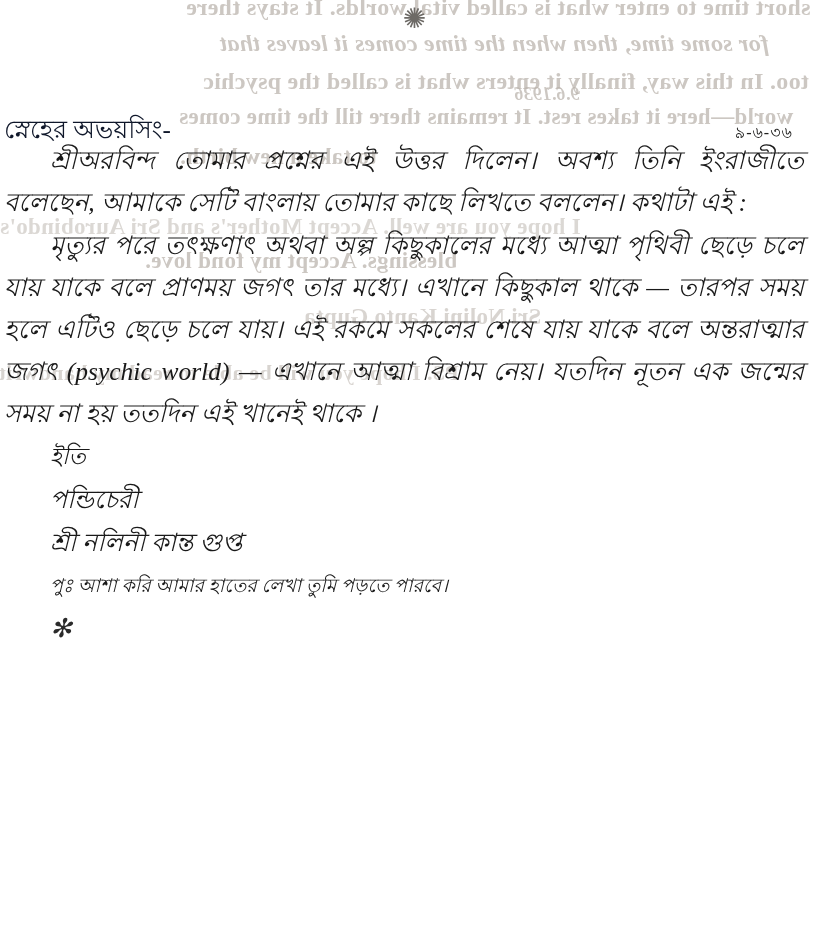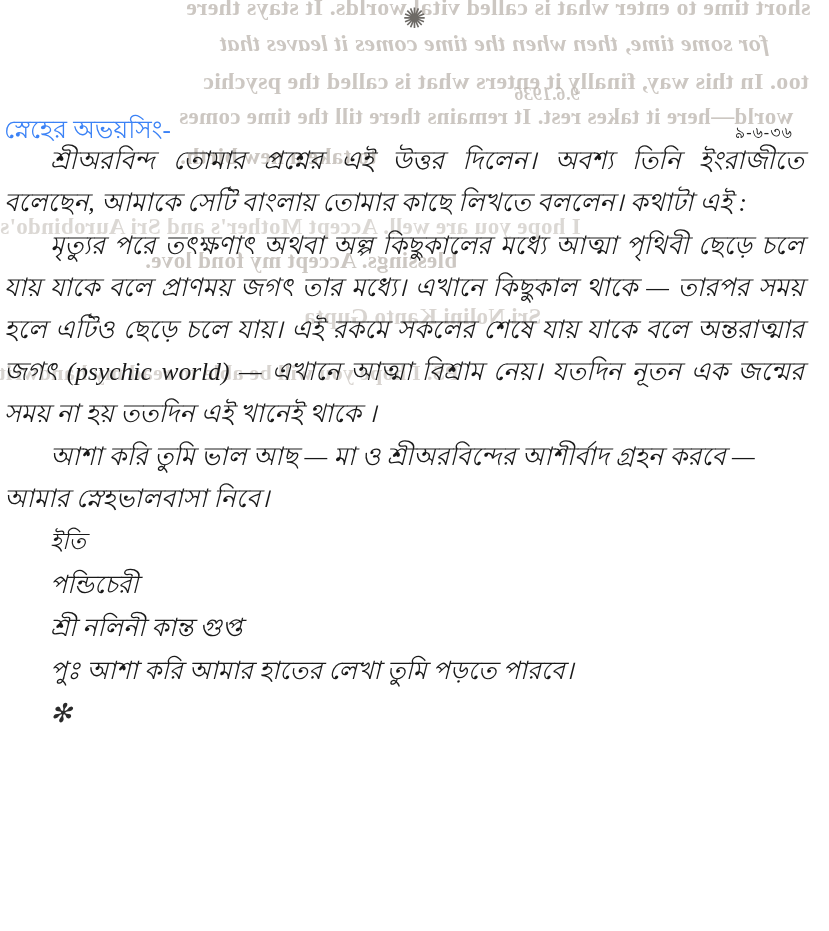--- a/index.html
+++ b/index.html
@@ -70,21 +70,21 @@
     letter-spacing: 1px;
     color: #20201f;
     margin-top: 24px;
   }
 
   .salutation {
     position: absolute;
     top: 110px;
     left: 4px;
     font-size: 25px;
-    color: #3b82f6;
+    color: #0f172a;
   }
 
   .body-text {
     position: absolute;
     top: 140px;
     left: 4px;
     width: 800px;
     font-size: 25.5px;
     line-height: 42px;
     color: #191919;
@@ -117,21 +117,21 @@
     margin-top: 0px;
     text-align: right;
     padding-right: 120px;
     text-indent: 0;
     font-size: 25px;
   }
   .postscript {
     margin-top: 12px;
     text-indent: 46px;
     text-align: left;
-    font-size: 25px;
+    font-size: 19px;
   }
   .asterisk {
     margin-top: 26px;
     text-align: center;
     padding-right: 10px;
     text-indent: 0;
     font-size: 26px;
     color: #2b2b2b;
   }
 </style>
@@ -155,21 +155,20 @@
 
   <div class="lotus">✺</div>
 
   <div class="date">৯-৬-৩৬</div>
 
   <div class="salutation">স্নেহের অভয়সিং-</div>
 
   <div class="body-text">
     <p class="para">শ্রীঅরবিন্দ তোমার প্রশ্নের এই উত্তর দিলেন। অবশ্য তিনি ইংরাজীতে বলেছেন, আমাকে সেটি বাংলায় তোমার কাছে লিখতে বললেন। কথাটা এই :</p>
     <p class="para">মৃত্যুর পরে তৎক্ষণাৎ অথবা অল্প কিছুকালের মধ্যে আত্মা পৃথিবী ছেড়ে চলে যায় যাকে বলে প্রাণময় জগৎ তার মধ্যে। এখানে কিছুকাল থাকে — তারপর সময় হলে এটিও ছেড়ে চলে যায়। এই রকমে সকলের শেষে যায় যাকে বলে অন্তরাত্মার জগৎ (psychic world) — এখানে আত্মা বিশ্রাম নেয়। যতদিন নূতন এক জন্মের সময় না হয় ততদিন এই খানেই থাকে ।</p>
-    <p class="para last-left">আশা করি তুমি ভাল আছ — মা ও শ্রীঅরবিন্দের আশীর্বাদ গ্রহন করবে — আমার স্নেহভালবাসা নিবে।</p>
 
     <p class="para closing-iti">ইতি</p>
     <p class="para sign-place">পন্ডিচেরী</p>
     <p class="para sign-name">শ্রী নলিনী কান্ত গুপ্ত</p>
     <p class="para postscript">পুঃ আশা করি আমার হাতের লেখা তুমি পড়তে পারবে।</p>
     <p class="para asterisk">✻</p>
   </div>
 
 </div>
 

